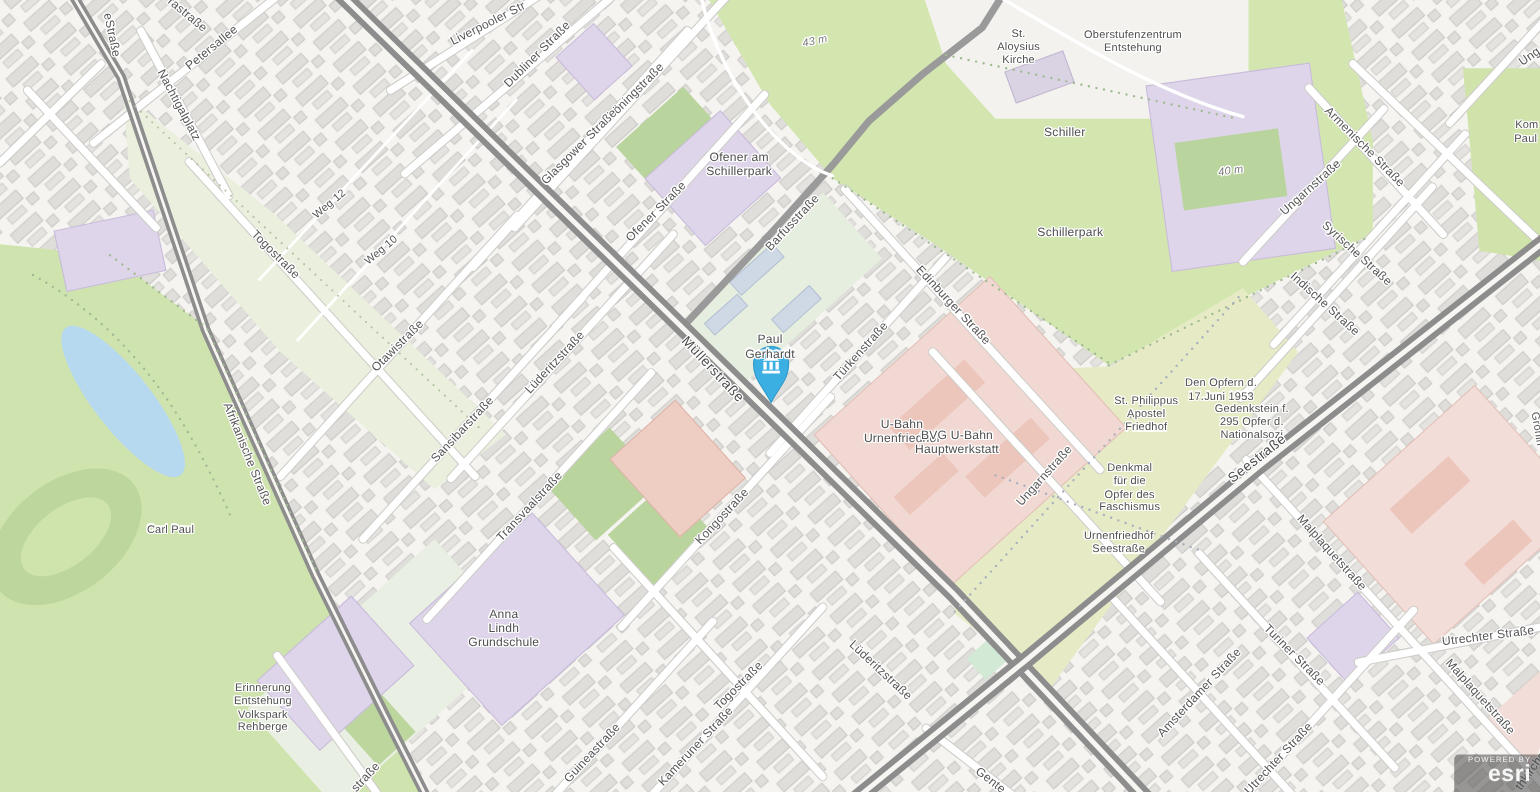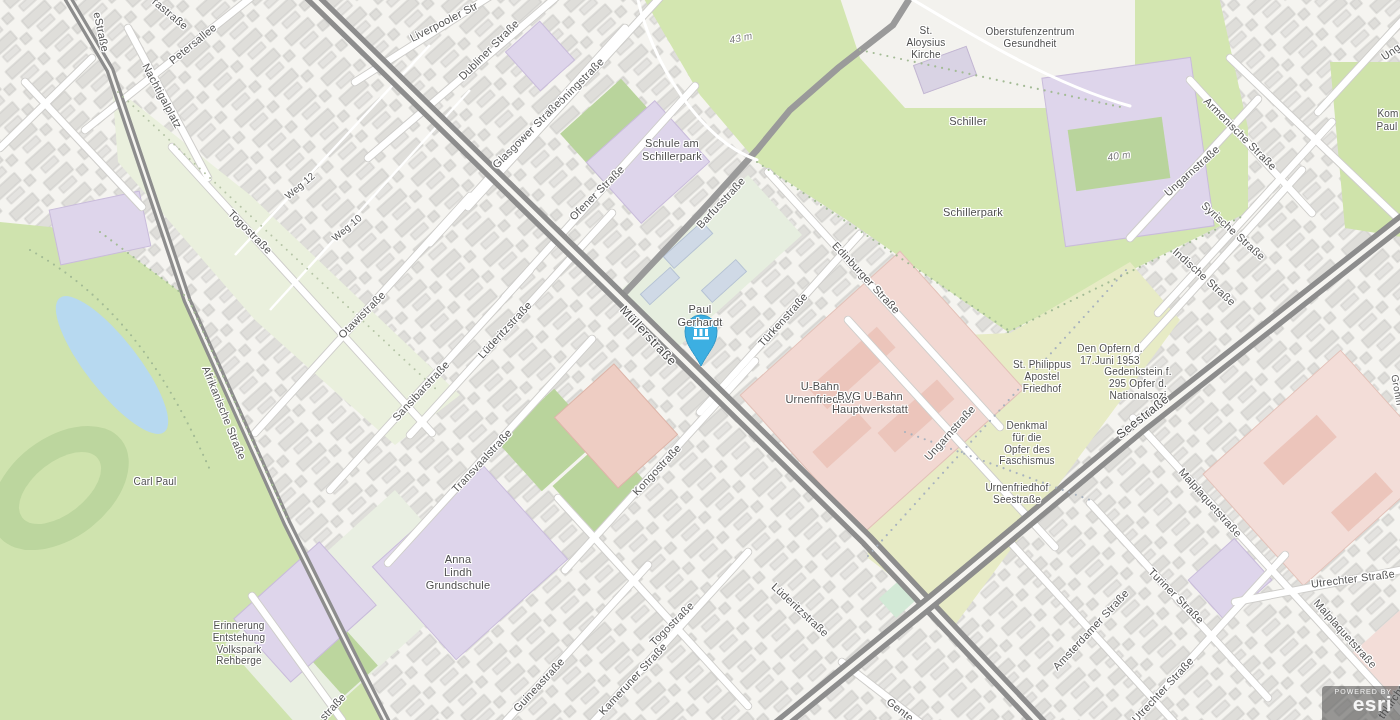--- a/index.html
+++ b/index.html
@@ -180,29 +180,29 @@
       <div class="lbl street" style="font-size: 11px; left: 170px; top: 14px; transform: translate(-50%, -50%) rotate(40deg);">rastraße</div>
       <div class="lbl street" style="font-size: 11px; left: 193px; top: 44px; transform: translate(-50%, -50%) rotate(-39deg);">Petersallee</div>
       <div class="lbl street" style="font-size: 11px; left: 162px; top: 96px; transform: translate(-50%, -50%) rotate(62deg);">Nachtigalplatz</div>
       <div class="lbl street" style="font-size: 10px; left: 300px; top: 186px; transform: translate(-50%, -50%) rotate(-40deg);">Weg 12</div>
       <div class="lbl street" style="font-size: 10px; left: 347px; top: 228px; transform: translate(-50%, -50%) rotate(-40deg);">Weg 10</div>
       <div class="lbl street" style="font-size: 11px; left: 444px; top: 22px; transform: translate(-50%, -50%) rotate(-27deg);">Liverpooler Str</div>
       <div class="lbl street" style="font-size: 11px; left: 489px; top: 50px; transform: translate(-50%, -50%) rotate(-45deg);">Dubliner Straße</div>
       <div class="lbl street" style="font-size: 11px; left: 574px; top: 88px; transform: translate(-50%, -50%) rotate(-45deg);">Schöningstraße</div>
       <div class="lbl street" style="font-size: 11px; left: 527px; top: 134px; transform: translate(-50%, -50%) rotate(-45deg);">Glasgower Straße</div>
       <div class="lbl street" style="font-size: 11px; left: 597px; top: 193px; transform: translate(-50%, -50%) rotate(-45deg);">Ofener Straße</div>
-      <div class="lbl place" style="font-size: 11px; left: 672px; top: 150px; transform: translate(-50%, -50%) rotate(0deg);">Schule am
+      <div class="lbl place" style="font-size: 11px; left: 672px; top: 150px; transform: translate(-50%, -50%) rotate(0deg);">Ofener am
 Schillerpark</div>
       <div class="lbl street" style="font-size: 11px; left: 721px; top: 203px; transform: translate(-50%, -50%) rotate(-47deg);">Barfusstraße</div>
       <div class="lbl elev" style="font-size: 10px; left: 741px; top: 38px; transform: translate(-50%, -50%) rotate(-12deg);">43 m</div>
       <div class="lbl place" style="font-size: 10px; left: 926px; top: 43px; transform: translate(-50%, -50%) rotate(0deg);">St.
 Aloysius
 Kirche</div>
       <div class="lbl place" style="font-size: 10px; left: 1030px; top: 38px; transform: translate(-50%, -50%) rotate(0deg);">Oberstufenzentrum
-Gesundheit</div>
+Entstehung</div>
       <div class="lbl place" style="font-size: 11px; left: 968px; top: 121px; transform: translate(-50%, -50%) rotate(0deg);">Schiller</div>
       <div class="lbl place" style="font-size: 11px; left: 973px; top: 212px; transform: translate(-50%, -50%) rotate(0deg);">Schillerpark</div>
       <div class="lbl elev" style="font-size: 10px; left: 1119px; top: 156px; transform: translate(-50%, -50%) rotate(-8deg);">40 m</div>
       <div class="lbl street" style="font-size: 11px; left: 1240px; top: 134px; transform: translate(-50%, -50%) rotate(45deg);">Armenische Straße</div>
       <div class="lbl street" style="font-size: 11px; left: 1192px; top: 171px; transform: translate(-50%, -50%) rotate(-42deg);">Ungarnstraße</div>
       <div class="lbl street" style="font-size: 11px; left: 1391px; top: 52px; transform: translate(-50%, -50%) rotate(-35deg);">Ung</div>
       <div class="lbl place" style="font-size: 10px; left: 1388px; top: 114px; transform: translate(-50%, -50%) rotate(0deg);">Kom</div>
       <div class="lbl place" style="font-size: 10px; left: 1387px; top: 127px; transform: translate(-50%, -50%) rotate(0deg);">Paul</div>
       <div class="lbl street" style="font-size: 11px; left: 1233px; top: 231px; transform: translate(-50%, -50%) rotate(42deg);">Syrische Straße</div>
       <div class="lbl street" style="font-size: 11px; left: 1204px; top: 277px; transform: translate(-50%, -50%) rotate(42deg);">Indische Straße</div>

